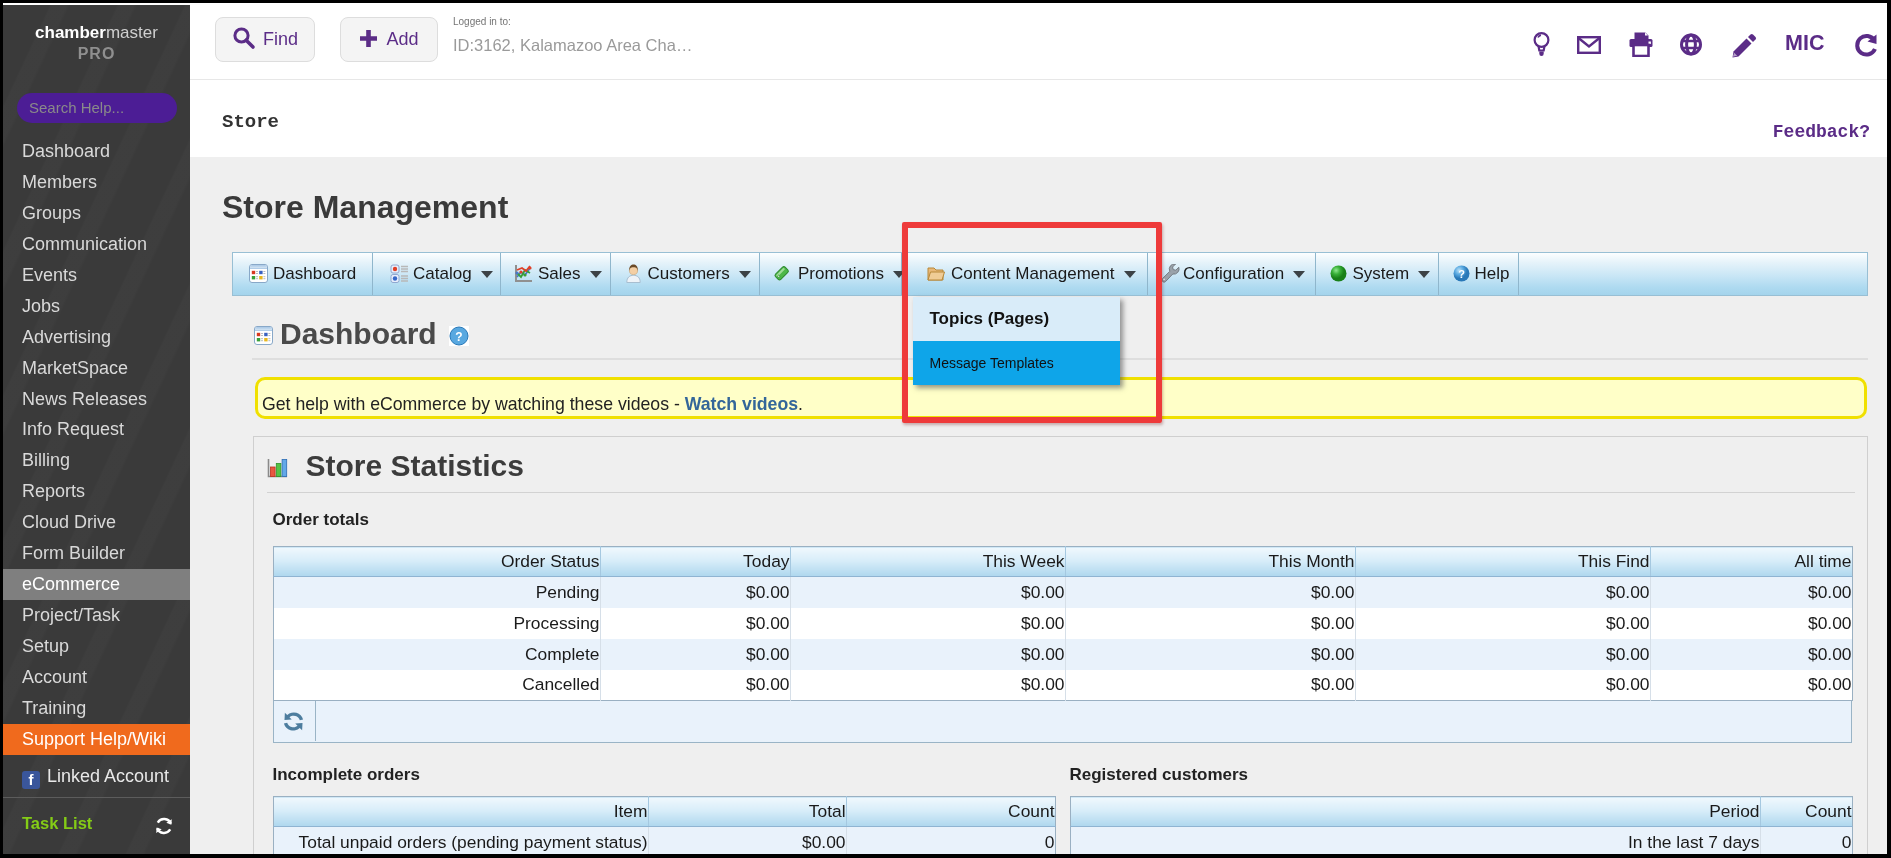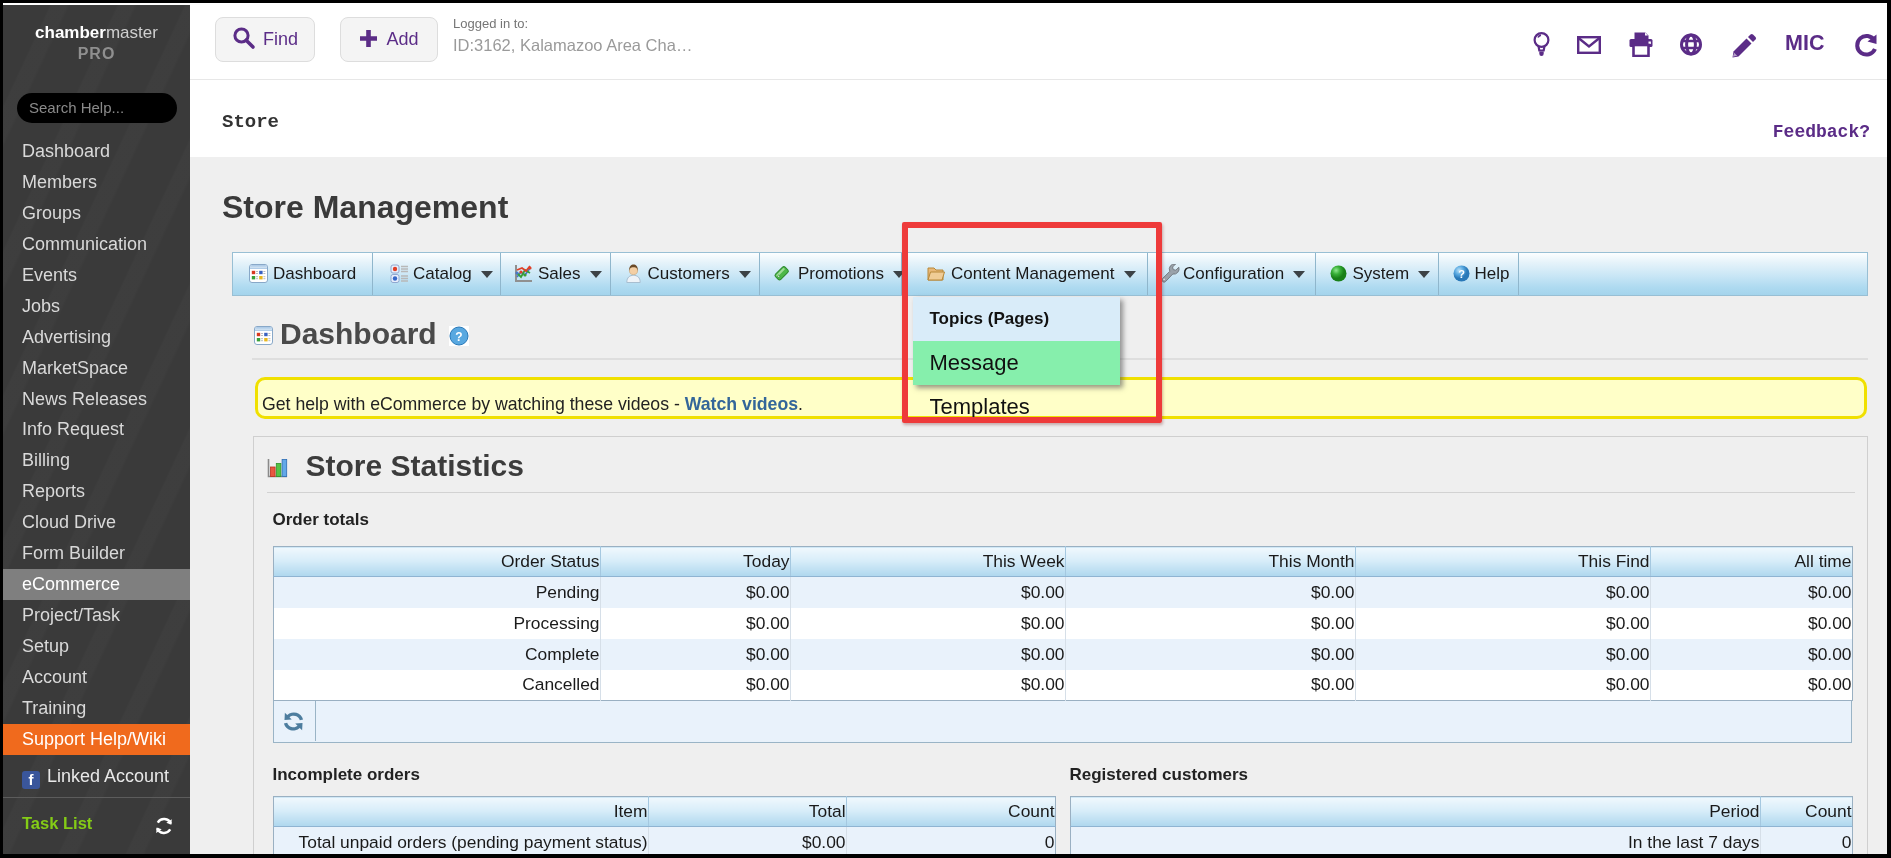--- a/index.html
+++ b/index.html
@@ -9,37 +9,37 @@
 
 #sidebar { position:absolute; left:0; top:0; width:187px; height:851px; background:#3a3a3a; border-top:2px solid #fff; }
 #sidebar .streaks { position:absolute; left:0; top:0; width:187px; height:851px;
   background: repeating-linear-gradient(115deg, transparent 0px, transparent 42px, rgba(255,255,255,0.02) 44px, rgba(255,255,255,0.02) 58px, transparent 61px);
 }
 #logo { position:absolute; left:0; top:18px; width:187px; text-align:center; color:#fff; }
 #logo .l1 { font-size:17px; }
 #logo .l1 b { color:#fff; font-weight:bold; }
 #logo .l1 span { color:#cfcfcf; font-weight:normal; }
 #logo .l2 { font-size:16px; font-weight:bold; color:#8f8f8f; letter-spacing:1px; margin-top:2px; }
-#searchbox { position:absolute; left:14px; top:88px; width:160px; height:30px; background:#000000; border-radius:15px; font-size:15px; color:#8a8a8a; line-height:30px; padding-left:12px; }
+#searchbox { position:absolute; left:14px; top:88px; width:160px; height:30px; background:#4c1d95; border-radius:15px; font-size:15px; color:#8a8a8a; line-height:30px; padding-left:12px; }
 #menu { position:absolute; left:0; top:131px; width:187px; }
 #menu .mi { height:30.95px; line-height:30.95px; padding-left:19px; font-size:18px; color:#d9d9d9; white-space:nowrap; }
 #menu .mi.ec { background:#7f7f7f; color:#fff; }
 #menu .mi.sup { background:#f06a1d; color:#fff; }
 #linked { position:absolute; left:19px; top:757px; height:28px; line-height:28px; color:#e8e8e8; font-size:18px; }
 #linked .fb { display:inline-block; width:18px; height:18px; background:#3a569b; border-radius:3px; color:#fff; font-weight:bold; text-align:center; line-height:18px; font-size:15px; vertical-align:-3px; margin-right:7px; }
 #sdivider { position:absolute; left:0; top:792px; width:187px; border-top:1px solid #5c5c5c; }
 #tasklist { position:absolute; left:19px; top:809px; font-size:16.5px; font-weight:bold; color:#84cc16; }
 #taskrefresh { position:absolute; left:150px; top:810px; width:22px; height:22px; }
 
 
 #topbar { position:absolute; left:187px; top:0; width:1697px; height:77px; background:#fff; border-bottom:1px solid #e7e7e7; }
 .tbtn { position:absolute; top:14px; height:45px; background:#f4f4f4; border:1px solid #ddd; border-radius:8px; color:#5b2c87; font-size:18px; line-height:43px; text-align:center; }
 #btnFind { left:25px; width:100px; }
 #btnAdd { left:150px; width:98px; }
-#loggedin { position:absolute; left:263px; top:13px; color:#757575; font-size:13px; }
+#loggedin { position:absolute; left:263px; top:13px; color:#757575; font-size:10px; }
 #loggedid { position:absolute; left:263px; top:33px; color:#9a9a9a; font-size:16.5px; }
 #mic { position:absolute; left:1595px; top:28px; font-size:21.5px; font-weight:bold; color:#5b2c87; }
 
 
 #storeband { position:absolute; left:187px; top:78px; width:1697px; height:76px; background:#fff;font-family:Liberation Mono, monospace; }
 #storeband .t { position:absolute; left:32px; top:30px; font-size:19px; font-weight:bold; color:#333; }
 #feedback { position:absolute; right:17px; top:41px; font-size:18px; font-weight:bold; color:#5b2c87; }
 
 
 #content { position:absolute; left:187px; top:154px; width:1697px; height:697px; background:#efefef; }
@@ -50,21 +50,21 @@
   background:linear-gradient(#fcfeff 0%, #e6f3fa 22%, #cbe7f6 52%, #aedaf0 82%, #a4d4ec 100%);
   border:1px solid #98bfd4; }
 .tab { position:absolute; top:0; height:42px; border-right:1px solid #8fb6cc; }
 .tab .lbl { position:absolute; top:0; height:42px; line-height:42px; font-size:17px; color:#1a1a1a; white-space:nowrap; }
 .caret { display:inline-block; width:0; height:0; border-left:6.5px solid transparent; border-right:6.5px solid transparent; border-top:7.5px solid #3c4246; vertical-align:1px; margin-left:9px; }
 .tabicon { position:absolute; top:11px; width:19px; height:19px; }
 
 
 #dropdown { position:absolute; left:722.5px; top:139.5px; width:207px; background:#fff; box-shadow:3px 3px 5px rgba(80,80,80,0.6); z-index:50; }
 #dropdown .d1 { height:44px; line-height:44px; padding-left:17px; background:#d9ecf9; font-size:17px; font-weight:bold; color:#111; }
-#dropdown .d2 { height:44px; line-height:44px; padding-left:17px; background:#86efac; font-size:22px; color:#111; }
+#dropdown .d2 { height:44px; line-height:44px; padding-left:17px; background:#0ea5e9; font-size:14px; color:#111; }
 
 
 #redrect { position:absolute; left:712px; top:65px; width:260px; height:201px; border:6px solid #ee3a3a; border-radius:2px; box-shadow:1px 2px 3px rgba(120,40,40,0.35); z-index:60; }
 
 
 #dashicon { position:absolute; left:63.5px; top:169px; width:19px; height:19px; }
 #dashtitle { position:absolute; left:90px; top:160px; font-size:30px; font-weight:bold; color:#4a4a4a; }
 #dashhelp { position:absolute; left:259px; top:169px; width:20px; height:20px; background:#fff; }
 #dashhr { position:absolute; left:62px; top:201px; width:1616px; border-top:2px solid #dedede; }
 

